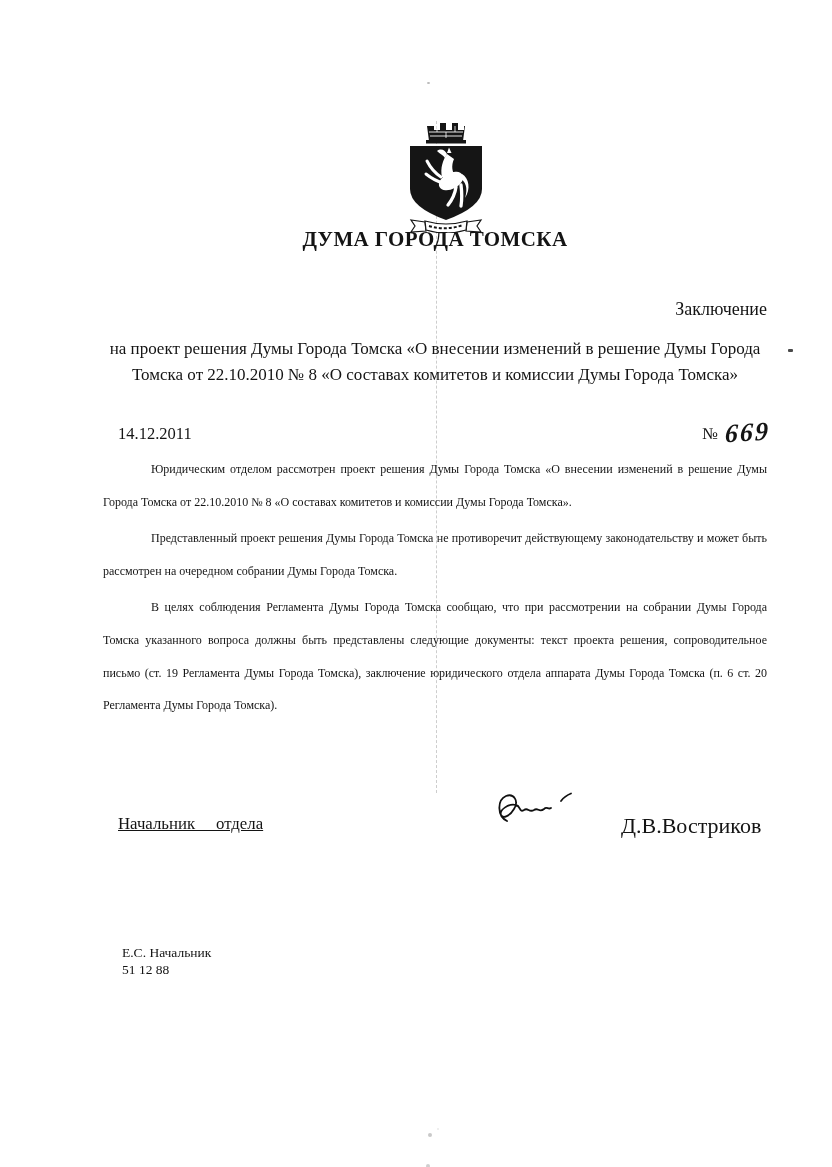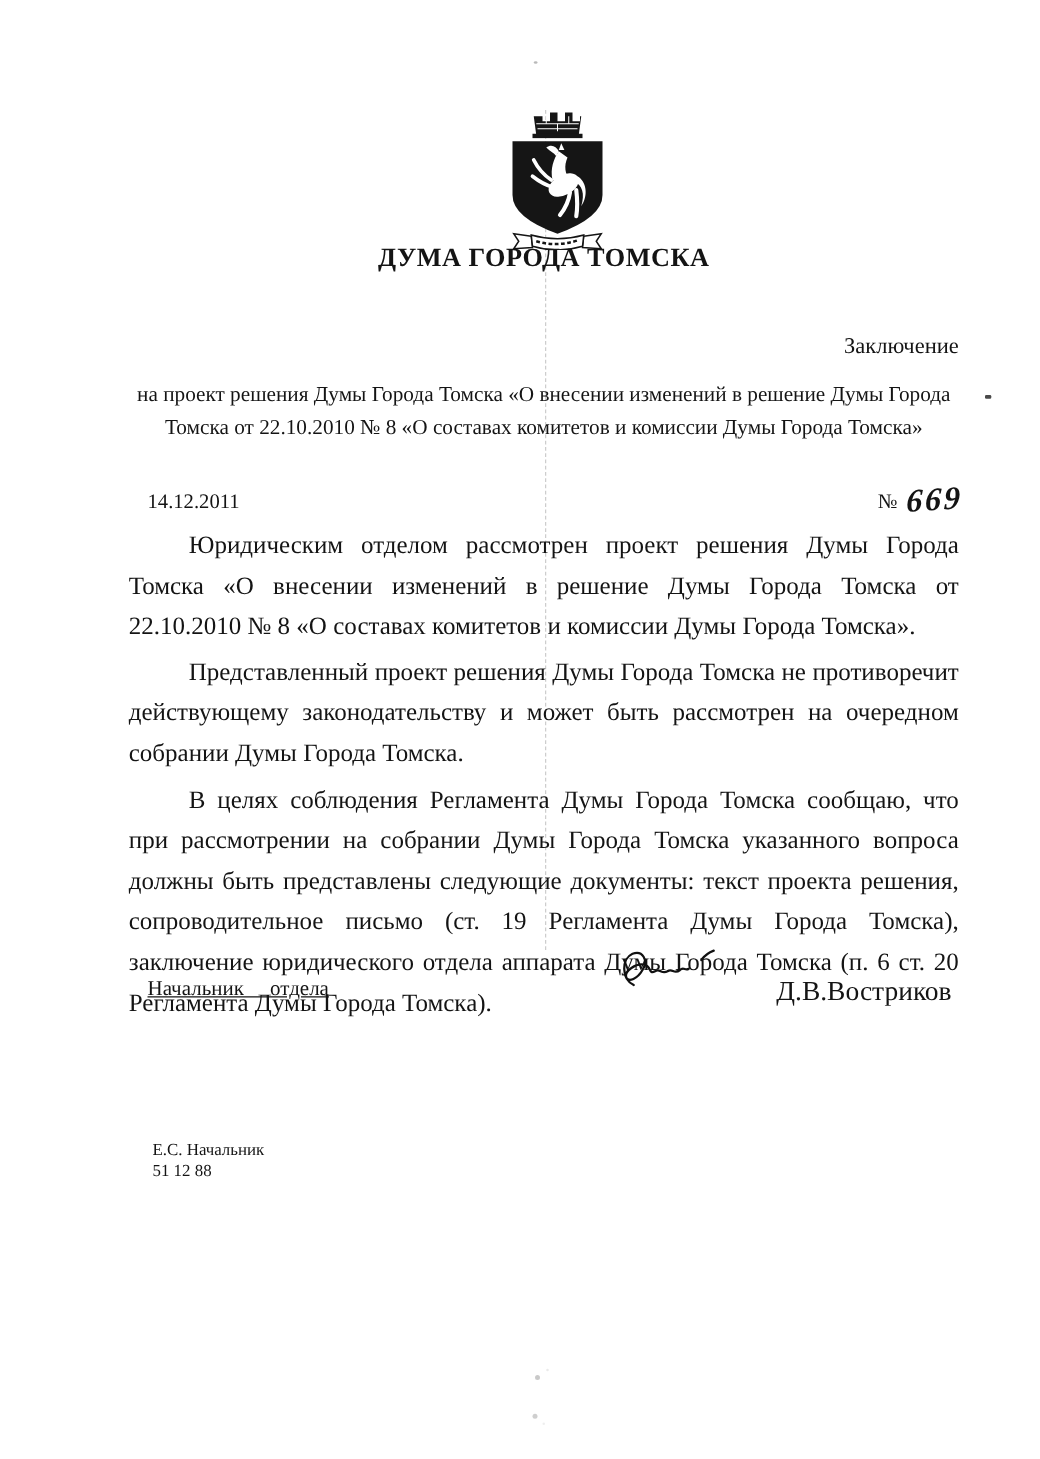--- a/index.html
+++ b/index.html
@@ -4,21 +4,21 @@
 <style>
   html, body { margin: 0; padding: 0; }
   body {
     width: 832px; height: 1167px;
     background: #ffffff;
     font-family: "Liberation Serif", "DejaVu Serif", serif;
     color: #141414;
     position: relative;
     overflow: hidden;
   }
-  .page { position: absolute; inset: 0; }
+  .page { position: absolute; inset: 0; margin-top: 33px; }
 
   
   .fold-line {
     position: absolute; left: 436px; top: 88px; height: 672px; width: 0;
     border-left: 1px dashed rgba(130,130,130,0.40);
   }
   .speck { position: absolute; background: #8a8a8a; border-radius: 50%; }
   .speck.s1 { left: 427px; top: 49px;  width: 3px; height: 2px; opacity: .6; }
   .speck.s2 { left: 788px; top: 316px; width: 5px; height: 3px; background:#4a4a4a; border-radius:1px; }
   .speck.s3 { left: 428px; top: 1100px; width: 4px; height: 4px; opacity:.45;
@@ -42,21 +42,21 @@
   .doc-number { white-space: nowrap; }
   .handwritten-number {
     display: inline-block; margin-left: 7px;
     font-style: italic; font-weight: 600; font-size: 26px;
     letter-spacing: 2px; transform: rotate(-4deg) skewX(-6deg);
     line-height: 20px; vertical-align: -2px;
   }
 
   .body-text {
     position: absolute; left: 103px; top: 420px; width: 664px;
-    font-size: 20px; line-height: 32.6px; text-align: justify;
+    font-size: 12px; line-height: 32.6px; text-align: justify;
   }
   .body-text p { margin: 0 0 4px 0; text-indent: 48px; }
 
   .sig-position { position: absolute; left: 118px; top: 781px; font-size: 16.8px; white-space: pre; text-decoration: underline; }
   .sig-svg      { position: absolute; left: 493px; top: 755px; width: 92px; height: 42px; }
   .sig-name     { position: absolute; left: 621px; top: 780px; font-size: 22px; }
 
   .footer { position: absolute; left: 122px; top: 911px; font-size: 13.5px; line-height: 17px; }
 </style>
 </head>

